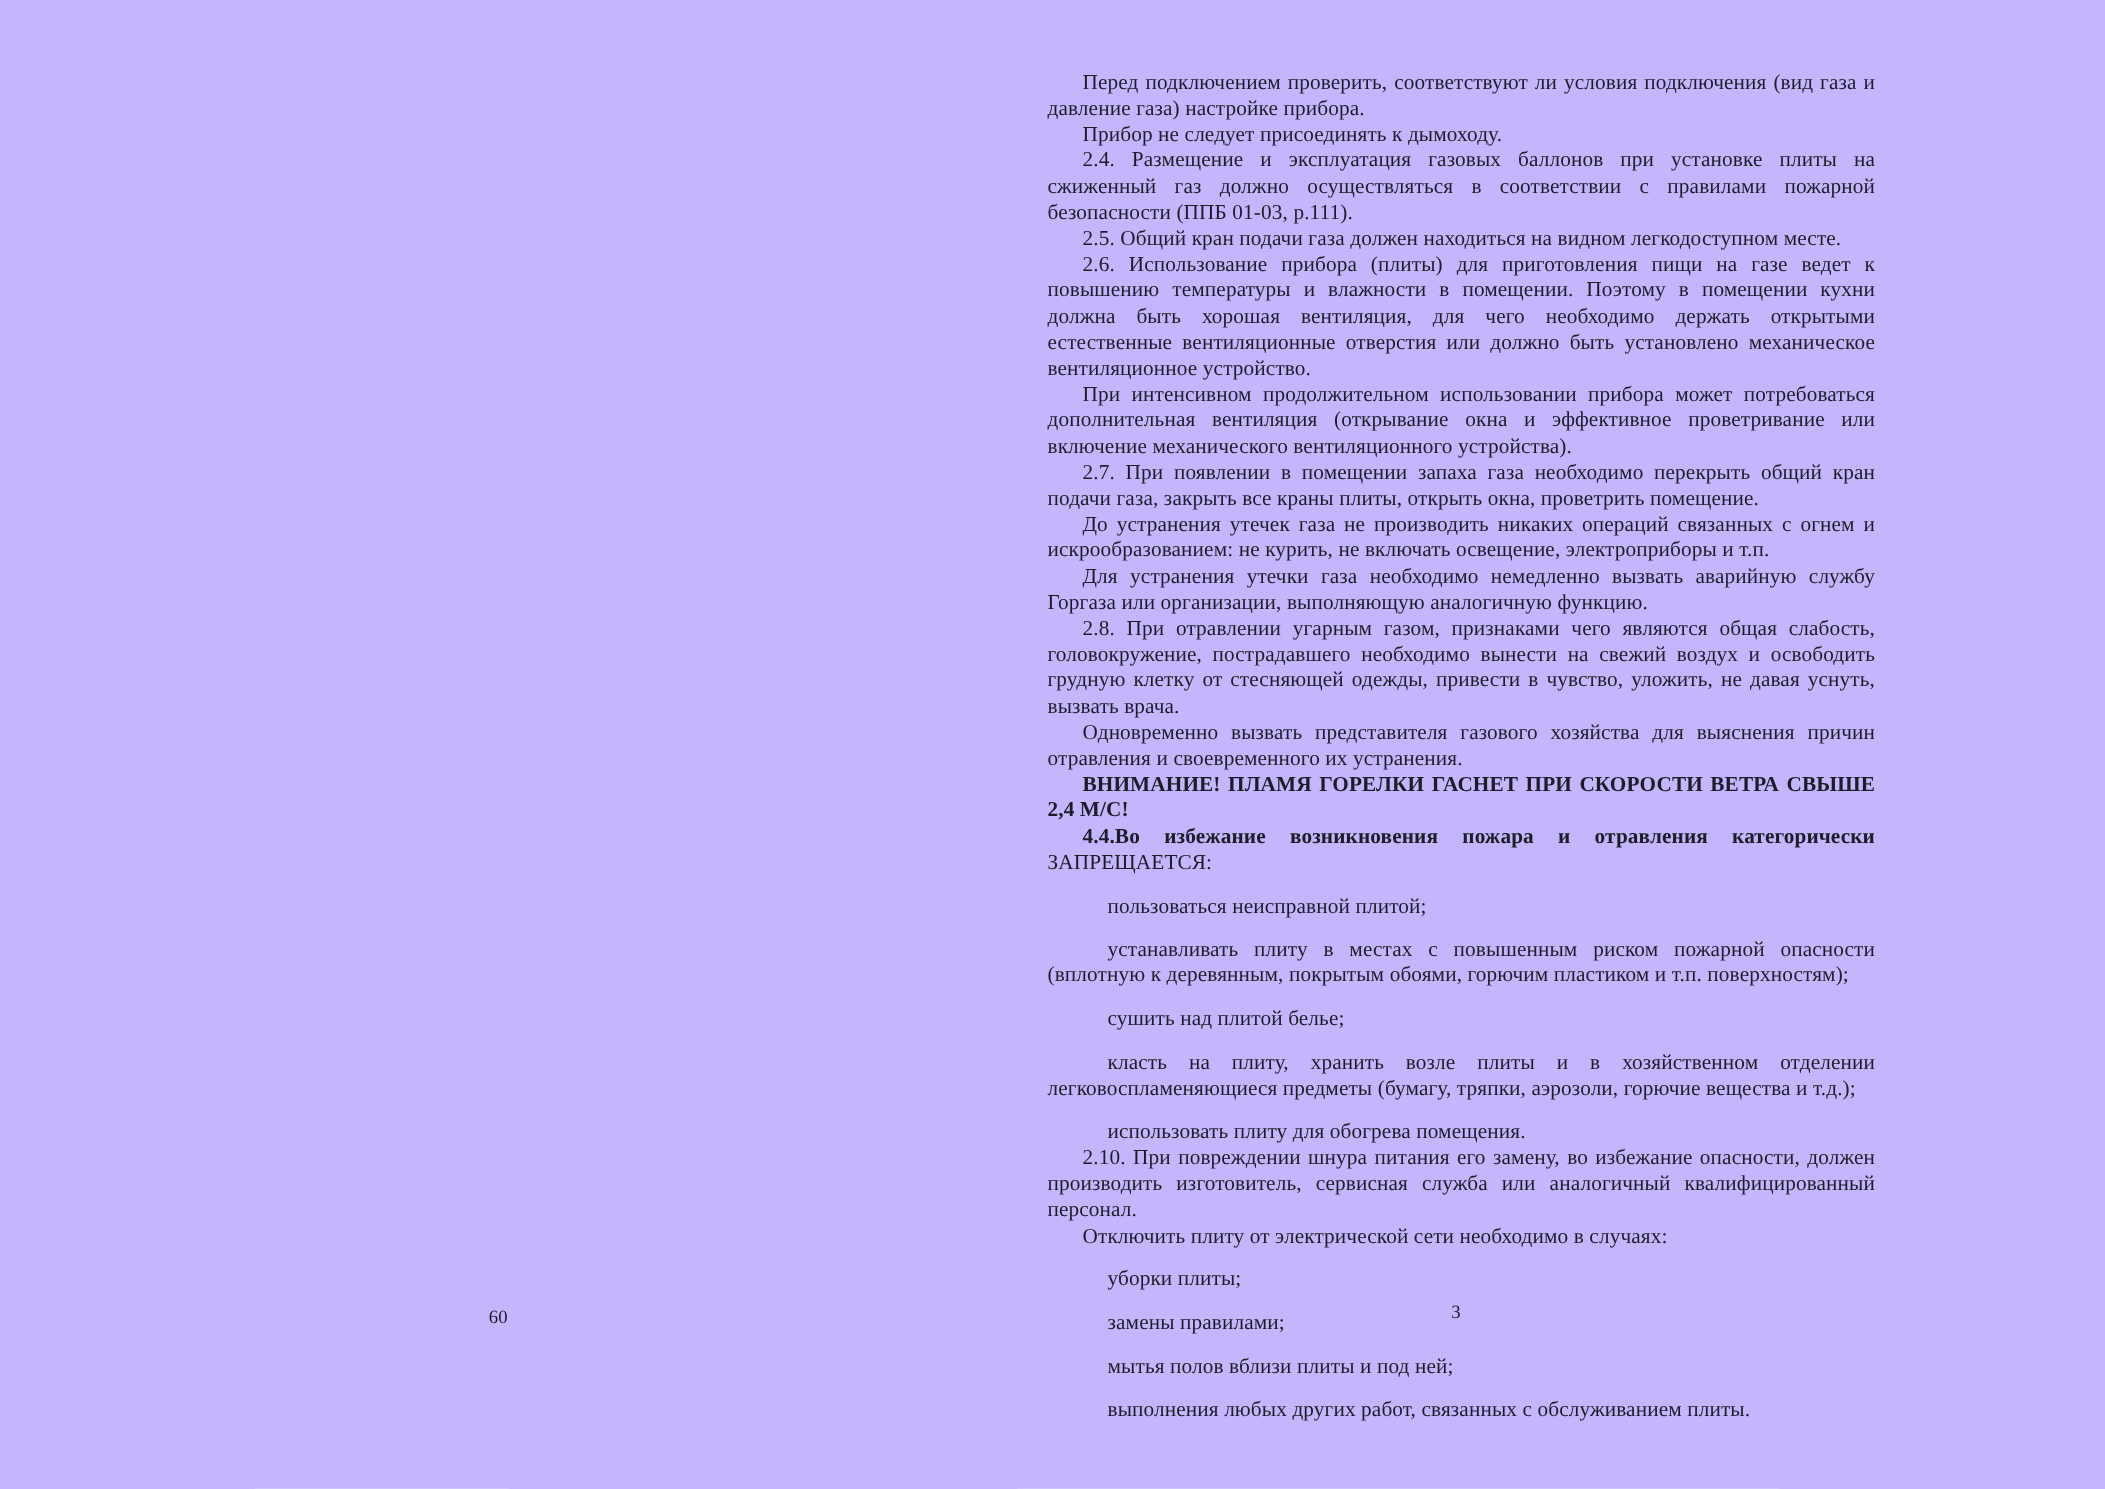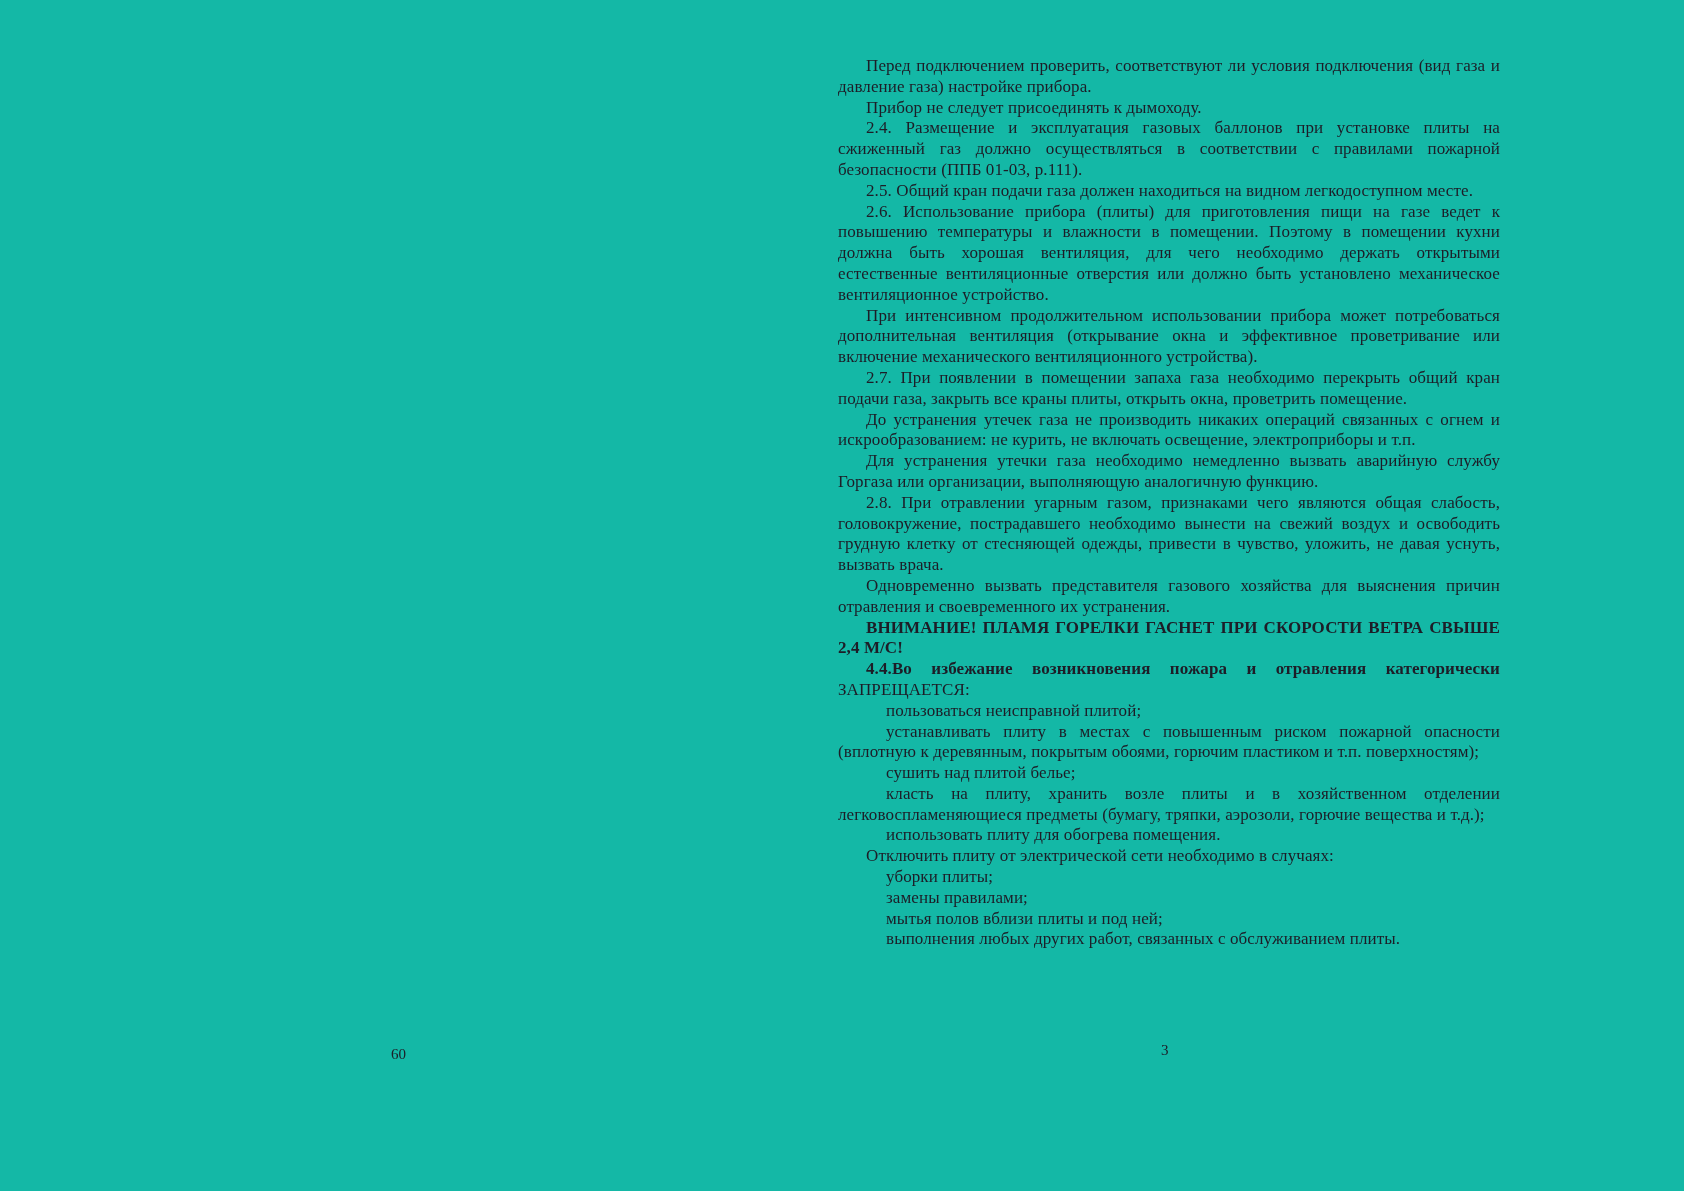--- a/index.html
+++ b/index.html
@@ -4,33 +4,33 @@
 <style>
   * { margin: 0; padding: 0; box-sizing: border-box; }
   html, body { width: 1684px; height: 1191px; }
   body {
     background: #fbfbfa;
     position: relative;
     font-family: "Liberation Serif", serif;
     color: #1d1d27;
     overflow: hidden;
   }
-  .spread { position: absolute; inset: 0; background: #14b8a6; }
+  .spread { position: absolute; inset: 0; background: #c4b5fd; }
   .text-column {
     position: absolute;
     left: 838px;
     top: 56px;
     width: 662px;
     font-size: 17px;
     line-height: 20.8px;
     text-align: justify;
     letter-spacing: 0.1px;
   }
   .para { text-indent: 28px; }
-  .para.indent-large { text-indent: 48px; }
+  .para.indent-large { text-indent: 48px; margin-top: 14px; }
   .bold { font-weight: bold; }
   .page-number {
     position: absolute;
     font-size: 15px;
     color: #1d1d27;
   }
   .page-number.left  { left: 391px;  top: 1046px; }
   .page-number.right { left: 1161px; top: 1042px; }
 </style>
 </head>
@@ -50,20 +50,21 @@
       <p class="para indent-normal"><span>Для устранения утечки газа необходимо немедленно вызвать аварийную службу Горгаза или организации, выполняющую аналогичную функцию.</span></p>
       <p class="para indent-normal"><span>2.8. При отравлении угарным газом, признаками чего являются общая слабость, головокружение, пострадавшего необходимо вынести на свежий воздух и освободить грудную клетку от стесняющей одежды, привести в чувство, уложить, не давая уснуть, вызвать врача.</span></p>
       <p class="para indent-normal"><span>Одновременно вызвать представителя газового хозяйства для выяснения причин отравления и своевременного их устранения.</span></p>
       <p class="para indent-normal"><span class="bold">ВНИМАНИЕ!  ПЛАМЯ ГОРЕЛКИ ГАСНЕТ ПРИ СКОРОСТИ ВЕТРА СВЫШЕ 2,4 М/С!</span></p>
       <p class="para indent-normal"><span class="bold">4.4.Во избежание возникновения пожара и отравления категорически </span><span>ЗАПРЕЩАЕТСЯ:</span></p>
       <p class="para indent-large"><span>пользоваться неисправной плитой;</span></p>
       <p class="para indent-large"><span>устанавливать плиту в местах с повышенным риском пожарной опасности (вплотную к деревянным, покрытым обоями, горючим пластиком и т.п. поверхностям);</span></p>
       <p class="para indent-large"><span>сушить над плитой белье;</span></p>
       <p class="para indent-large"><span>класть на плиту, хранить возле плиты и в хозяйственном отделении легковоспламеняющиеся предметы (бумагу, тряпки, аэрозоли, горючие вещества и т.д.);</span></p>
       <p class="para indent-large"><span>использовать плиту для обогрева помещения.</span></p>
+      <p class="para indent-normal"><span>2.10. При повреждении шнура питания его замену, во избежание опасности, должен производить изготовитель, сервисная служба или аналогичный квалифицированный персонал.</span></p>
       <p class="para indent-normal"><span>Отключить плиту от электрической сети необходимо в случаях:</span></p>
       <p class="para indent-large"><span>уборки плиты;</span></p>
       <p class="para indent-large"><span>замены правилами;</span></p>
       <p class="para indent-large"><span>мытья полов вблизи плиты и под ней;</span></p>
       <p class="para indent-large"><span>выполнения любых других работ, связанных с обслуживанием плиты.</span></p>
     </div>
 
   <div class="page-number left">60</div>
 
   <div class="page-number right">3</div>

